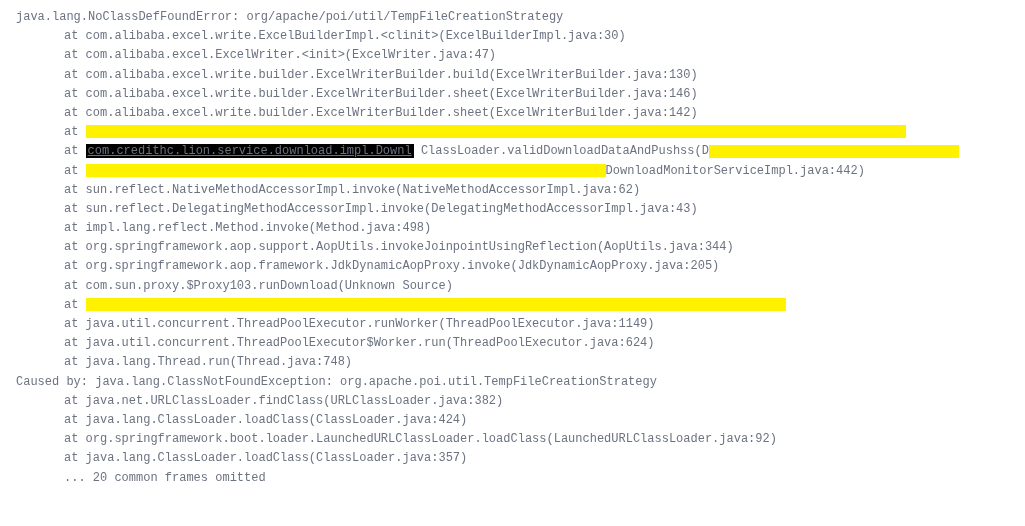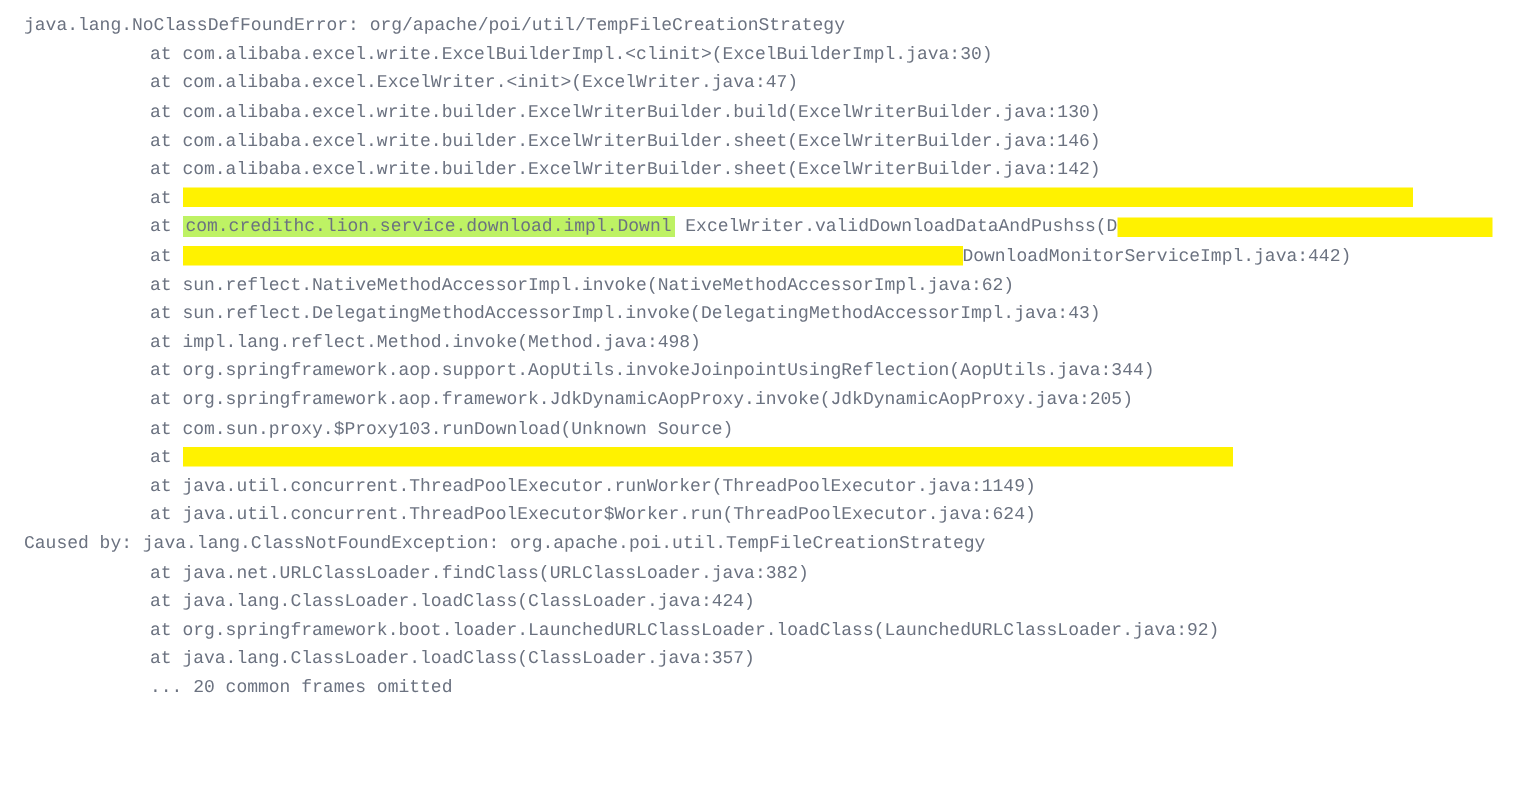--- a/index.html
+++ b/index.html
@@ -18,25 +18,26 @@
       overflow-x: auto;
     }
     .line {
       display: block;
       position: relative;
     }
     .indent-0 {
       padding-left: 16px;
     }
     .indent-1 {
-      padding-left: 100px;
+      padding-left: 64px;
     }
     .highlight {
-      background-color: #bef264;
+      background-color: #000000;
       padding: 0 2px;
+      text-decoration: underline;
     }
     .highlight-after {
       display: inline-block;
       background-color: #fff200;
       height: 13px;
       vertical-align: middle;
       width: 820px;
     }
     .highlight-after-2 {
       display: inline-block;
@@ -64,30 +65,31 @@
 <body>
 
 <div id="stacktrace-container">
     <div class="line indent-0"><span>java.lang.NoClassDefFoundError: org/apache/poi/util/TempFileCreationStrategy</span></div>
     <div class="line indent-1"><span>at com.alibaba.excel.write.ExcelBuilderImpl.&lt;clinit&gt;(ExcelBuilderImpl.java:30)</span></div>
     <div class="line indent-1"><span>at com.alibaba.excel.ExcelWriter.&lt;init&gt;(ExcelWriter.java:47)</span></div>
     <div class="line indent-1"><span>at com.alibaba.excel.write.builder.ExcelWriterBuilder.build(ExcelWriterBuilder.java:130)</span></div>
     <div class="line indent-1"><span>at com.alibaba.excel.write.builder.ExcelWriterBuilder.sheet(ExcelWriterBuilder.java:146)</span></div>
     <div class="line indent-1"><span>at com.alibaba.excel.write.builder.ExcelWriterBuilder.sheet(ExcelWriterBuilder.java:142)</span></div>
     <div class="line indent-1"><span>at </span><span class="highlight-after"></span></div>
-    <div class="line indent-1"><span>at </span><span class="highlight">com.credithc.lion.service.download.impl.Downl</span><span>   </span><span>ExcelWriter.validDownloadDataAndPushss(D</span><span class="highlight-after-3"></span></div>
+    <div class="line indent-1"><span>at </span><span class="highlight">com.credithc.lion.service.download.impl.Downl</span><span>   </span><span>ClassLoader.validDownloadDataAndPushss(D</span><span class="highlight-after-3"></span></div>
     <div class="line indent-1"><span>at </span><span class="highlight-mid" style="width: 520px;"></span><span>DownloadMonitorServiceImpl.java:442)</span></div>
     <div class="line indent-1"><span>at sun.reflect.NativeMethodAccessorImpl.invoke(NativeMethodAccessorImpl.java:62)</span></div>
     <div class="line indent-1"><span>at sun.reflect.DelegatingMethodAccessorImpl.invoke(DelegatingMethodAccessorImpl.java:43)</span></div>
     <div class="line indent-1"><span>at impl.lang.reflect.Method.invoke(Method.java:498)</span></div>
     <div class="line indent-1"><span>at org.springframework.aop.support.AopUtils.invokeJoinpointUsingReflection(AopUtils.java:344)</span></div>
     <div class="line indent-1"><span>at org.springframework.aop.framework.JdkDynamicAopProxy.invoke(JdkDynamicAopProxy.java:205)</span></div>
     <div class="line indent-1"><span>at com.sun.proxy.$Proxy103.runDownload(Unknown Source)</span></div>
     <div class="line indent-1"><span>at </span><span class="highlight-after-2" style="width: 700px;"></span></div>
     <div class="line indent-1"><span>at java.util.concurrent.ThreadPoolExecutor.runWorker(ThreadPoolExecutor.java:1149)</span></div>
     <div class="line indent-1"><span>at java.util.concurrent.ThreadPoolExecutor$Worker.run(ThreadPoolExecutor.java:624)</span></div>
+    <div class="line indent-1"><span>at java.lang.Thread.run(Thread.java:748)</span></div>
     <div class="line indent-0"><span>Caused by: java.lang.ClassNotFoundException: org.apache.poi.util.TempFileCreationStrategy</span></div>
     <div class="line indent-1"><span>at java.net.URLClassLoader.findClass(URLClassLoader.java:382)</span></div>
     <div class="line indent-1"><span>at java.lang.ClassLoader.loadClass(ClassLoader.java:424)</span></div>
     <div class="line indent-1"><span>at org.springframework.boot.loader.LaunchedURLClassLoader.loadClass(LaunchedURLClassLoader.java:92)</span></div>
     <div class="line indent-1"><span>at java.lang.ClassLoader.loadClass(ClassLoader.java:357)</span></div>
     <div class="line indent-1"><span>... 20 common frames omitted</span></div>
   </div>
 
 </body></html>

